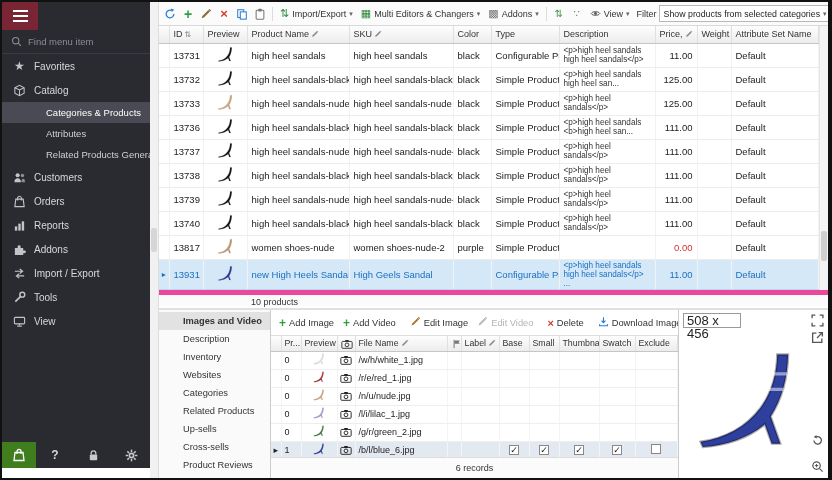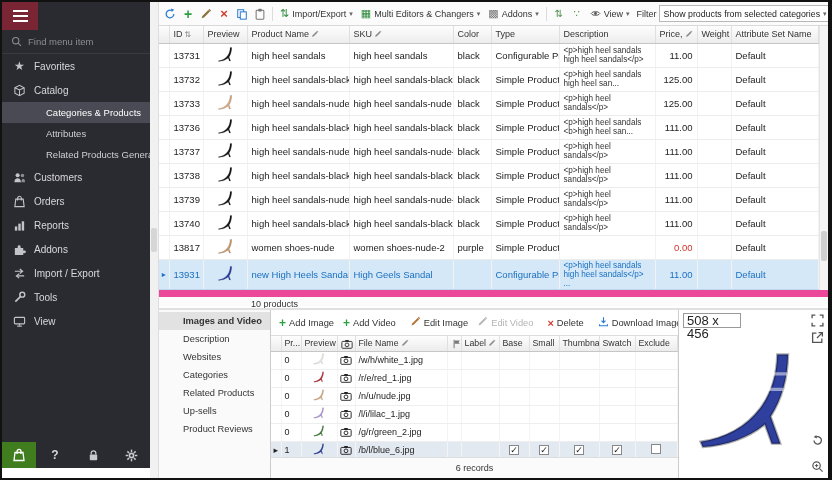--- a/index.html
+++ b/index.html
@@ -59,21 +59,21 @@
   .pgrid td.desc{white-space:normal;font-size:8.2px;line-height:1.12;padding:1px 4px;color:#333}
   .pgrid td.price{text-align:right}
   .pgrid td.price.alert{color:#d0342c}
   .pgrid tr.sel{background:#d5e8f8}
   .pgrid tr.sel td{color:#1a6fc0;border-bottom-color:#bcd6ee}
   .sorti{color:#888;font-size:8px;margin-left:2px}
   .hpencil{color:#8a8a8a;margin-left:2px;vertical-align:-1px}
   .hpencil svg{width:8px;height:8px}
   .vscroll{position:absolute;right:0;top:0;bottom:0;width:9px;background:#f4f4f4;border-left:1px solid #e5e5e5}
   .vthumb{position:absolute;left:1px;right:1px;top:205px;height:30px;background:#cfcfcf;border-radius:2px;cursor:pointer}
-  .pstatus{position:absolute;top:288px;left:0;right:0;height:16px;border-top:7px solid #ec4899;background:#fbfbfb;font-size:9px;color:#333;line-height:15px;padding-left:92px}
+  .pstatus{position:absolute;top:288px;left:0;right:0;height:16px;border-top:5px solid #ec4899;background:#fbfbfb;font-size:9px;color:#333;line-height:15px;padding-left:92px}
 
   
   .bottom{position:absolute;top:306px;left:0;right:0;bottom:0;border-top:2px solid #e0e0e0;display:flex;background:#fff}
   .tabs{width:112px;flex:0 0 112px;background:#fafafa;border-right:1px solid #ccc;padding-top:2px}
   .tab{height:18px;line-height:18px;padding-left:24px;font-size:9.3px;color:#333;cursor:pointer;white-space:nowrap;overflow:hidden}
   .tab.active{background:#e2e2e2;font-weight:bold}
   .imgs{flex:1;position:relative;overflow:hidden}
   .imgs-toolbar{height:26px;display:flex;align-items:center;gap:1px;padding:0 4px;border-bottom:1px solid #ddd;font-size:9.3px;color:#333;white-space:nowrap;overflow:hidden}
   .ibtn{display:flex;align-items:center;gap:3px;padding:2px 4px;cursor:pointer}
   .ibtn svg{width:11px;height:11px}
@@ -511,24 +511,26 @@
         <div class="vscroll">
               <div class="vthumb"></div>
             </div>
       </div>
       <div class="pstatus">10 products</div>
 
       <div class="bottom">
         <div class="tabs" id="dtabs">
               <div class="tab active">Images and Video</div>
               <div class="tab">Description</div>
+              <div class="tab">Inventory</div>
               <div class="tab">Websites</div>
               <div class="tab">Categories</div>
               <div class="tab">Related Products</div>
               <div class="tab">Up-sells</div>
+              <div class="tab">Cross-sells</div>
               <div class="tab">Product Reviews</div>
             </div>
 
         <div class="imgs">
           <div class="imgs-toolbar" id="itoolbar">
                 <span class="ibtn">
                   <span class="iplus">+</span>
                   <span>Add Image</span>
                 </span>
                 <span class="ibtn">

